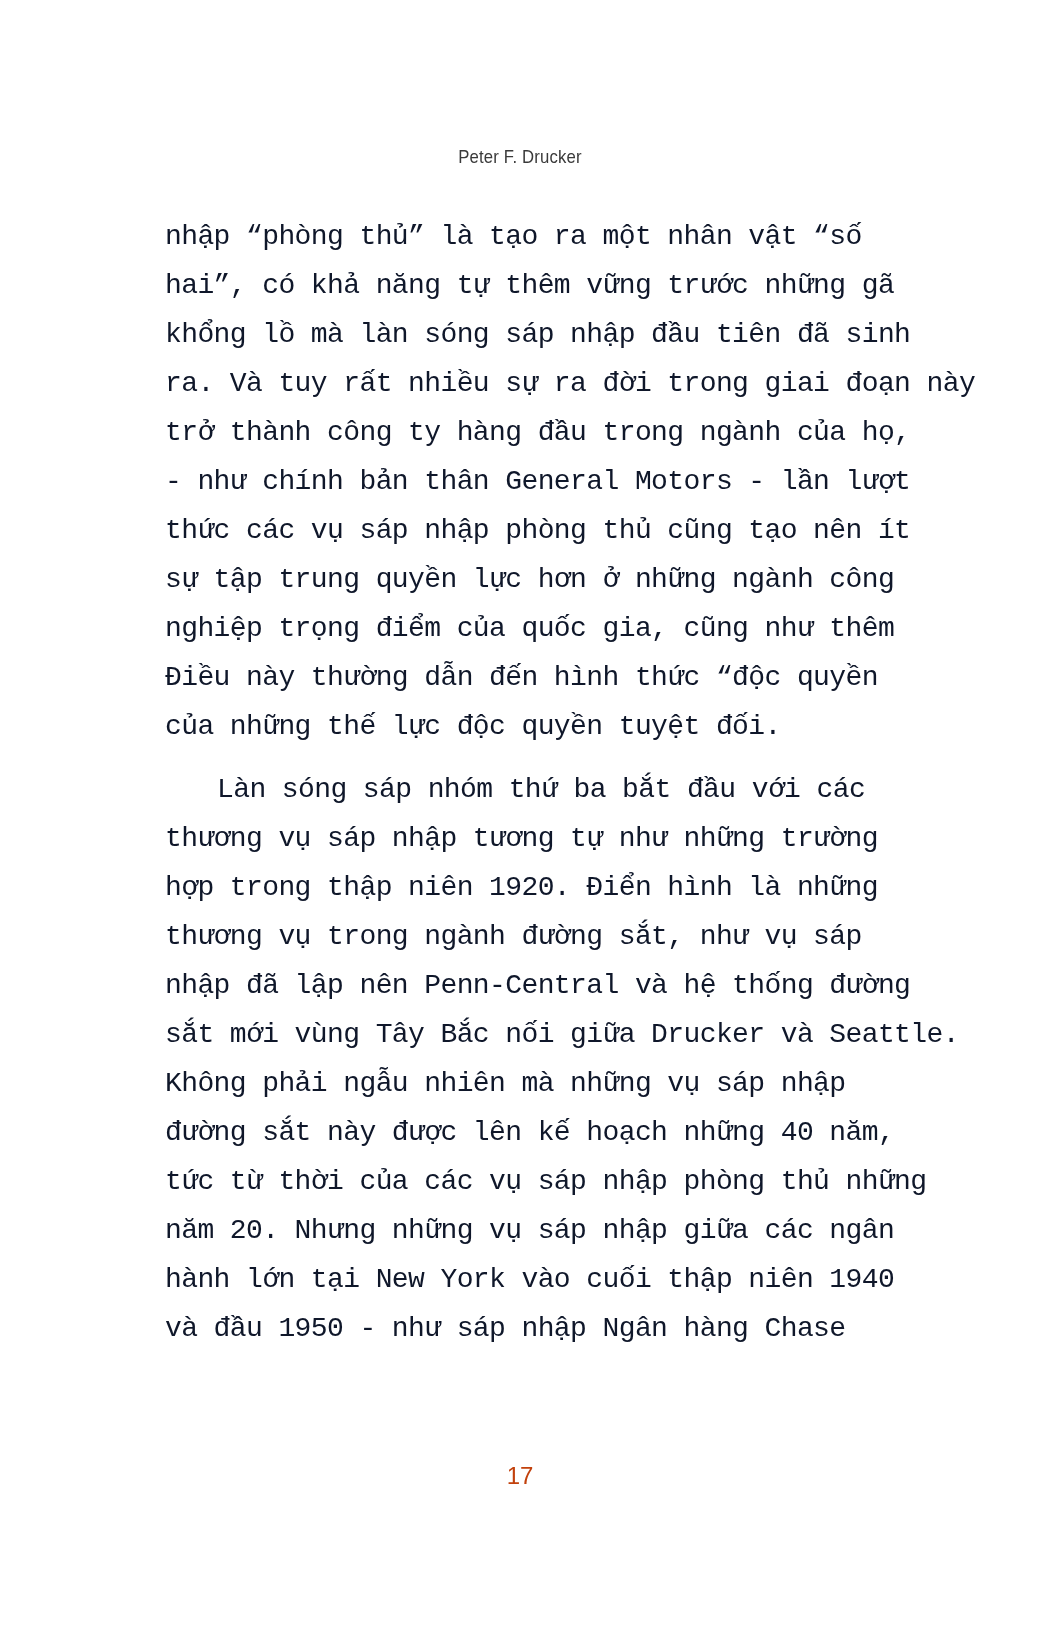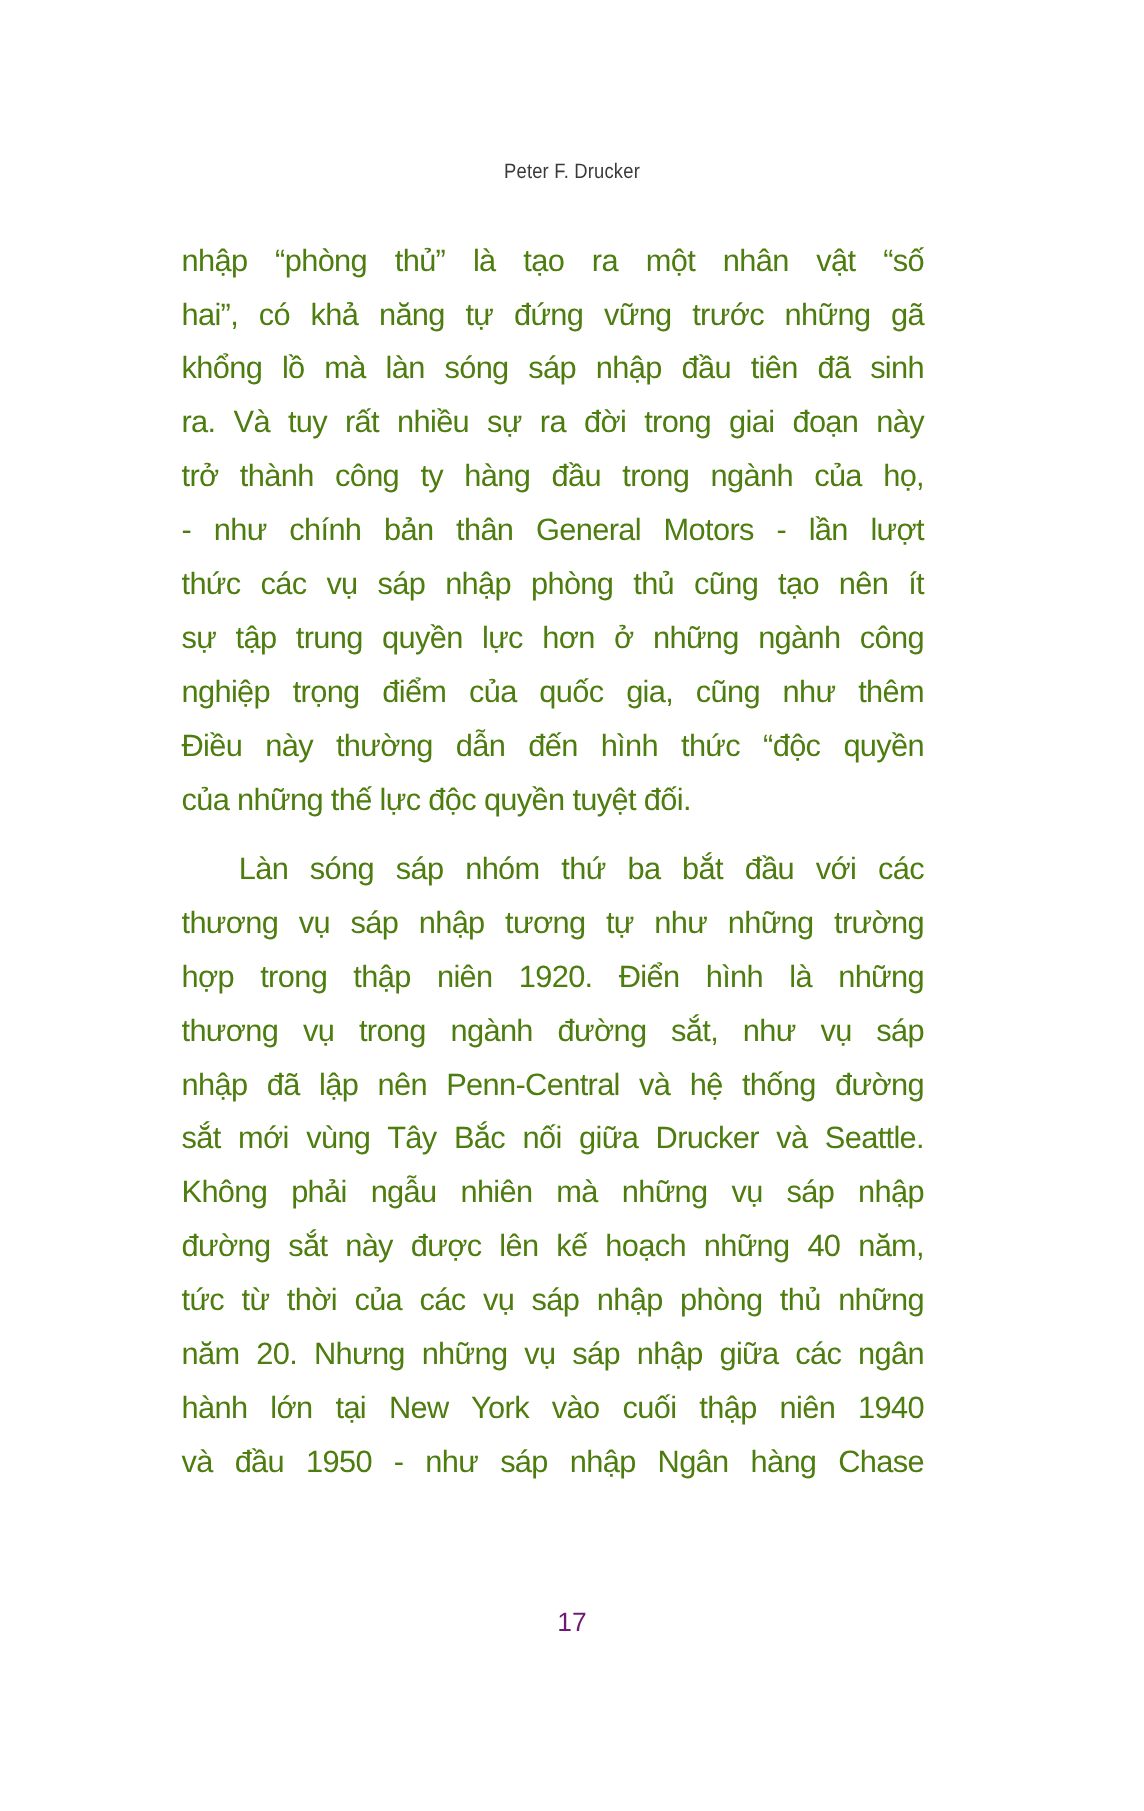--- a/index.html
+++ b/index.html
@@ -33,24 +33,24 @@
     letter-spacing: 0.2px;
     color: #3a3a3a;
     transform: scaleX(0.88);
     transform-origin: center;
   }
   .body-text {
     position: absolute;
     top: 168px;
     left: 165px;
     width: 675px;
-    font-family: Liberation Sans, sans-serif;
+    font-family: Liberation Mono, monospace;
     font-size: 29px;
     line-height: 49px;
-    color: #4d7c0f;
+    color: #0f172a;
   }
   .line {
     display: block;
     white-space: nowrap;
     text-align: justify;
     text-align-last: justify;
     height: 49px;
   }
   .line.last {
     text-align-last: left;
@@ -74,35 +74,35 @@
     text-align-last: left;
   }
   .page-number {
     position: absolute;
     top: 1418px;
     left: 0;
     width: 1040px;
     text-align: center;
     font-family: "Liberation Sans", sans-serif;
     font-size: 24px;
-    color: #701a75;
+    color: #c2410c;
   }
 </style>
 </head>
 <body>
 
 <div class="page">
 
   <div class="running-header">Peter F. Drucker</div>
 
   <div class="body-text">
 
     <div>
       <span class="line"><span class="line-inner">nhập “phòng thủ” là tạo ra một nhân vật “số</span></span>
-      <span class="line"><span class="line-inner">hai”, có khả năng tự đứng vững trước những gã</span></span>
+      <span class="line"><span class="line-inner">hai”, có khả năng tự thêm vững trước những gã</span></span>
       <span class="line"><span class="line-inner">khổng lồ mà làn sóng sáp nhập đầu tiên đã sinh</span></span>
       <span class="line"><span class="line-inner">ra. Và tuy rất nhiều sự ra đời trong giai đoạn này</span></span>
       <span class="line"><span class="line-inner">trở thành công ty hàng đầu trong ngành của họ,</span></span>
       <span class="line"><span class="line-inner">- như chính bản thân General Motors - lần lượt</span></span>
       <span class="line"><span class="line-inner">thức các vụ sáp nhập phòng thủ cũng tạo nên ít</span></span>
       <span class="line"><span class="line-inner">sự tập trung quyền lực hơn ở những ngành công</span></span>
       <span class="line"><span class="line-inner">nghiệp trọng điểm của quốc gia, cũng như thêm</span></span>
       <span class="line"><span class="line-inner">Điều này thường dẫn đến hình thức “độc quyền</span></span>
       <span class="line last"><span class="line-inner">của những thế lực độc quyền tuyệt đối.</span></span>
     </div>

